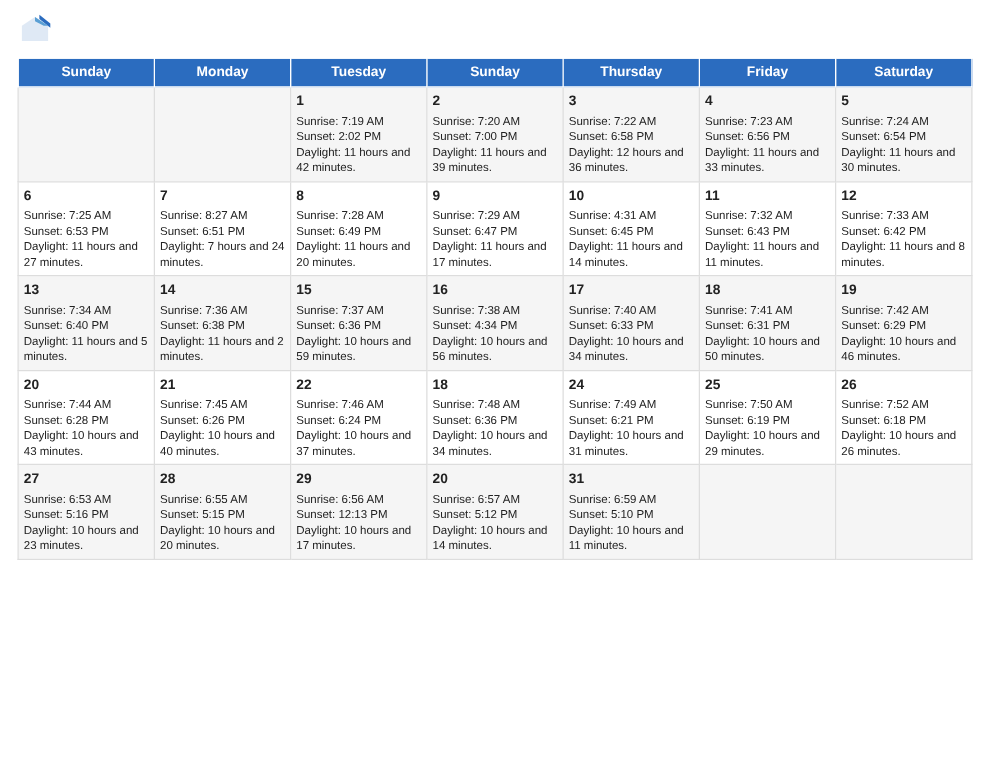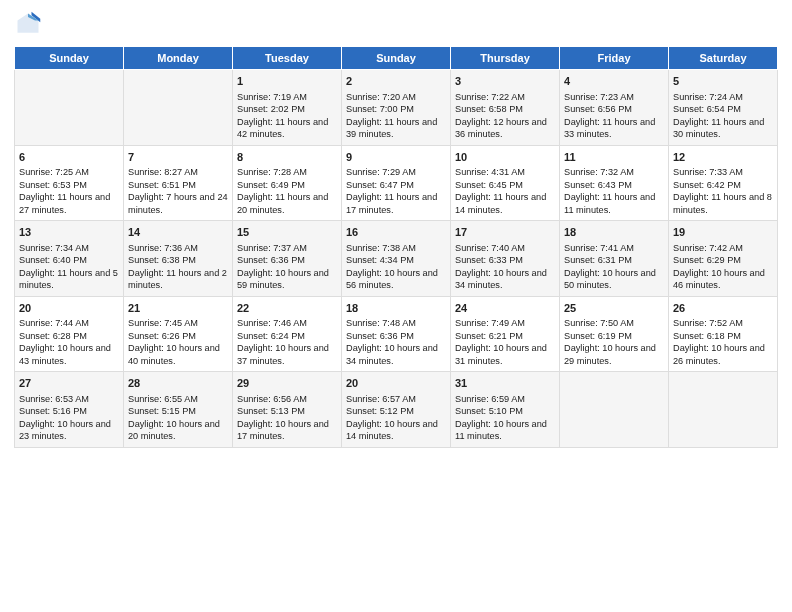--- a/index.html
+++ b/index.html
@@ -304,21 +304,21 @@
       </td>
           <td>
         <span class="cell-date">28</span>
         <span class="cell-info">Sunrise: 6:55 AM</span>
         <span class="cell-info">Sunset: 5:15 PM</span>
         <span class="cell-info">Daylight: 10 hours and 20 minutes.</span>
       </td>
           <td>
         <span class="cell-date">29</span>
         <span class="cell-info">Sunrise: 6:56 AM</span>
-        <span class="cell-info">Sunset: 5:13 PM</span>
+        <span class="cell-info">Sunset: 12:13 PM</span>
         <span class="cell-info">Daylight: 10 hours and 17 minutes.</span>
       </td>
           <td>
         <span class="cell-date">20</span>
         <span class="cell-info">Sunrise: 6:57 AM</span>
         <span class="cell-info">Sunset: 5:12 PM</span>
         <span class="cell-info">Daylight: 10 hours and 14 minutes.</span>
       </td>
           <td>
         <span class="cell-date">31</span>

